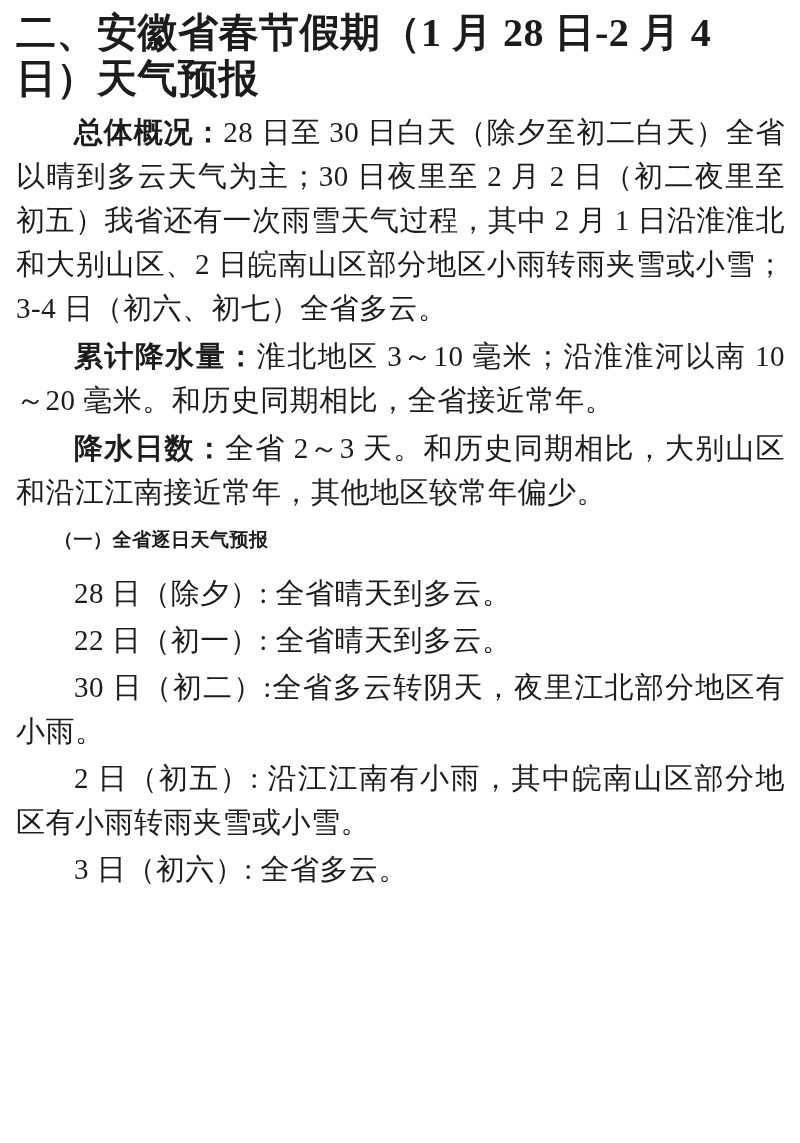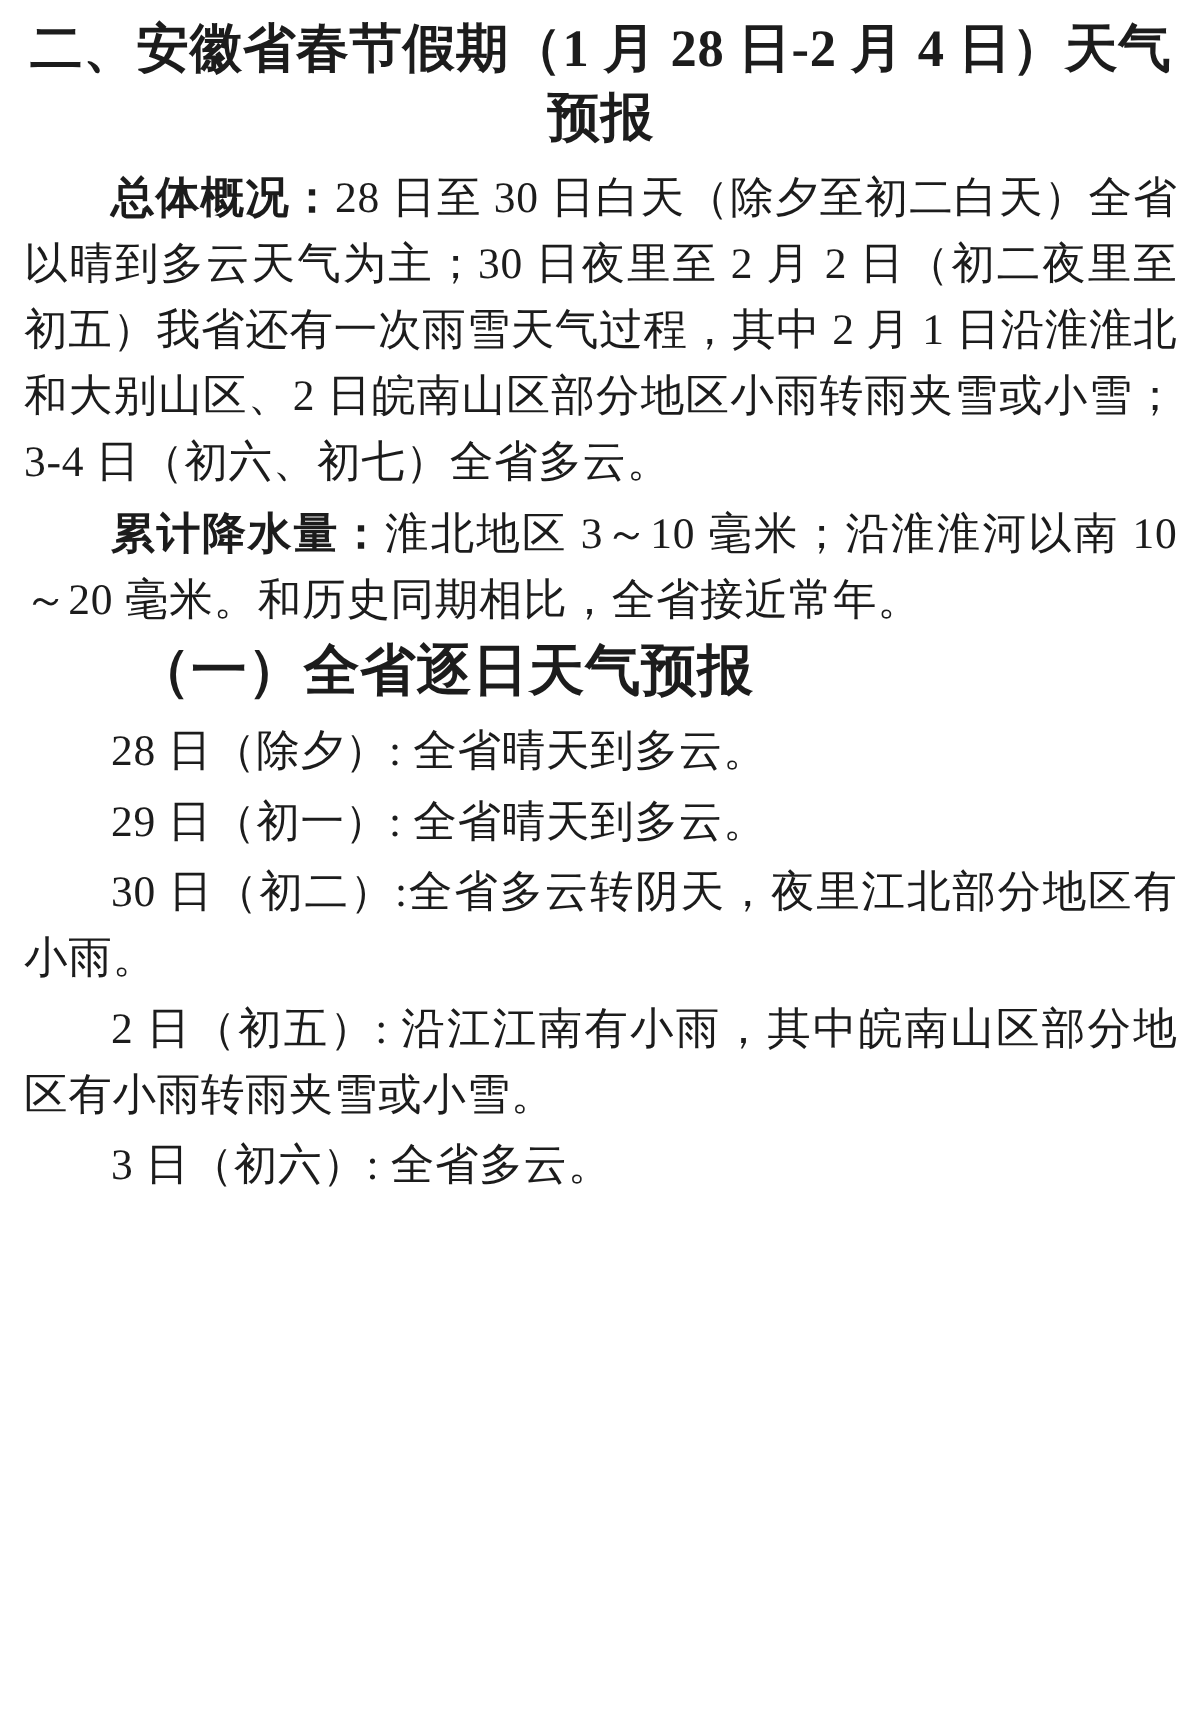--- a/index.html
+++ b/index.html
@@ -14,38 +14,38 @@
     box-sizing: border-box;
     background: #ffffff;
     padding: 10px 15px 0 16px;
     overflow: hidden;
     font-family: "Liberation Serif", "DejaVu Serif", serif;
     color: #1c1c1c;
     font-size: 29px;
     line-height: 44px;
   }
   .doc-title {
-    font-size: 35px;
+    font-size: 40px;
     font-weight: bold;
-    text-align: center;
+    text-align: left;
     margin: 0 0 8px 0;
     line-height: 46px;
     letter-spacing: 0.5px;
   }
   .para {
     margin: 0 0 4px 0;
     text-indent: 2em;
     text-align: justify;
     letter-spacing: 0.5px;
   }
   .para .lead-label {
     font-weight: bold;
   }
   .subsection-title {
-    font-size: 37px;
+    font-size: 19px;
     font-weight: bold;
     margin: 2px 0 9px 0;
     text-indent: 2em;
     line-height: 44px;
     letter-spacing: 0.5px;
   }
   .day-line {
     margin: 0 0 3px 0;
     text-indent: 2em;
     text-align: justify;
@@ -56,27 +56,28 @@
 <body>
 
 <div class="page">
 
   <h1 class="doc-title">二、安徽省春节假期（1 月 28 日-2 月 4 日）天气预报</h1>
 
   <p class="para"><b class="lead-label">总体概况：</b><span>28 日至 30 日白天（除夕至初二白天）全省以晴到多云天气为主；30 日夜里至 2 月 2 日（初二夜里至初五）我省还有一次雨雪天气过程，其中 2 月 1 日沿淮淮北和大别山区、2 日皖南山区部分地区小雨转雨夹雪或小雪；3-4 日（初六、初七）全省多云。</span></p>
 
   <p class="para"><b class="lead-label">累计降水量：</b><span>淮北地区 3～10 毫米；沿淮淮河以南 10～20 毫米。和历史同期相比，全省接近常年。</span></p>
 
+  <p class="para"><b class="lead-label">降水日数：</b><span>全省 2～3 天。和历史同期相比，大别山区和沿江江南接近常年，其他地区较常年偏少。</span></p>
 
 
   <h2 class="subsection-title">（一）全省逐日天气预报</h2>
 
   <p class="day-line">28 日（除夕）: 全省晴天到多云。</p>
 
-  <p class="day-line">29 日（初一）: 全省晴天到多云。</p>
+  <p class="day-line">22 日（初一）: 全省晴天到多云。</p>
 
   <p class="day-line">30 日（初二）:全省多云转阴天，夜里江北部分地区有小雨。</p>
 
 
 
   <p class="day-line">2 日（初五）: 沿江江南有小雨，其中皖南山区部分地区有小雨转雨夹雪或小雪。</p>
 
   <p class="day-line">3 日（初六）: 全省多云。</p>
 
 </div>

